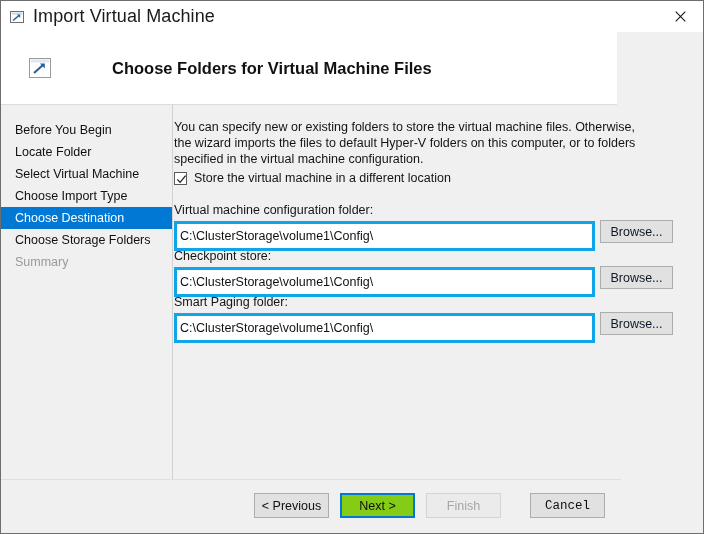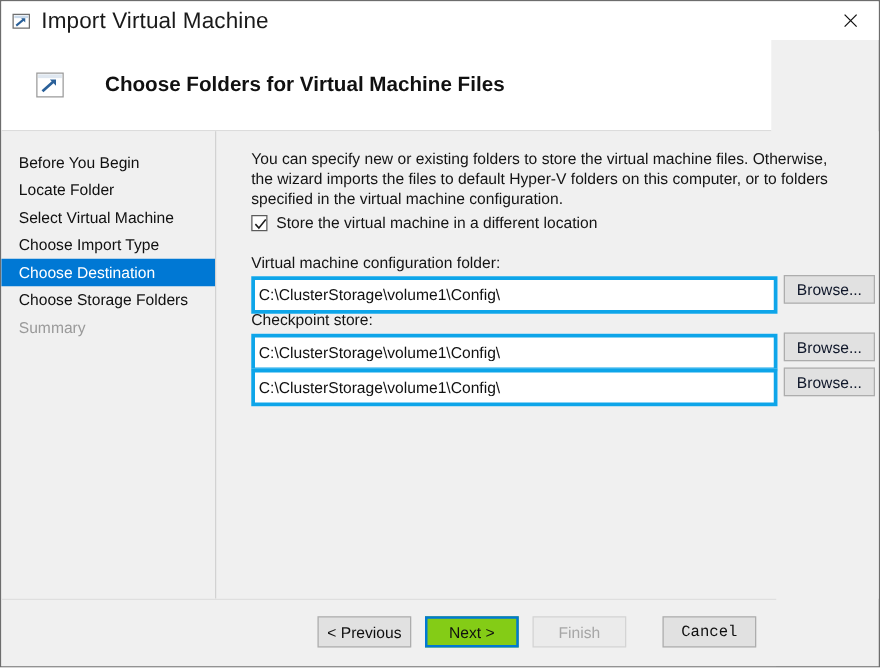--- a/index.html
+++ b/index.html
@@ -62,20 +62,21 @@
   #header {
     position: absolute;
     left: 0; top: 31px;
     width: 616px;
     height: 73px;
     background: #ffffff;
     border-bottom: 1px solid #dcdcdc;
     box-sizing: border-box;
     display: flex;
     align-items: center;
+    gap: 28px;
   }
   #header-icon {
     width: 24px;
     height: 22px;
     margin-left: 27px;
     flex: 0 0 auto;
   }
   #header-title {
     margin-left: 32px;
     font-size: 16.5px;
@@ -117,21 +118,21 @@
     background: #0078d4;
     color: #ffffff;
   }
   .nav-item.disabled {
     color: #9a9a9a;
   }
 
   
   #main {
     position: absolute;
-    left: 184px; top: 0;
+    left: 157px; top: 0;
     width: 451px;
     height: 374px;
   }
   #intro-text {
     position: absolute;
     left: 16px;
     top: 14px;
     width: 468px;
     font-size: 12.5px;
     color: #141414;
@@ -314,20 +315,21 @@
 
       <div class="field-group" style="top:144px;">
         <div class="field-label">Checkpoint store:</div>
         <div class="field-row">
           <input class="text-input" type="text" value="C:\ClusterStorage\volume1\Config\" style="">
           <button class="browse-button">Browse...</button>
         </div>
       </div>
 
       <div class="field-group" style="top:190px;">
+        <div class="field-label">Smart Paging folder:</div>
         <div class="field-row">
           <input class="text-input" type="text" value="C:\ClusterStorage\volume1\Config\" style="">
           <button class="browse-button">Browse...</button>
         </div>
       </div>
 
     </div>
   </div>
 
   <div id="footer">

